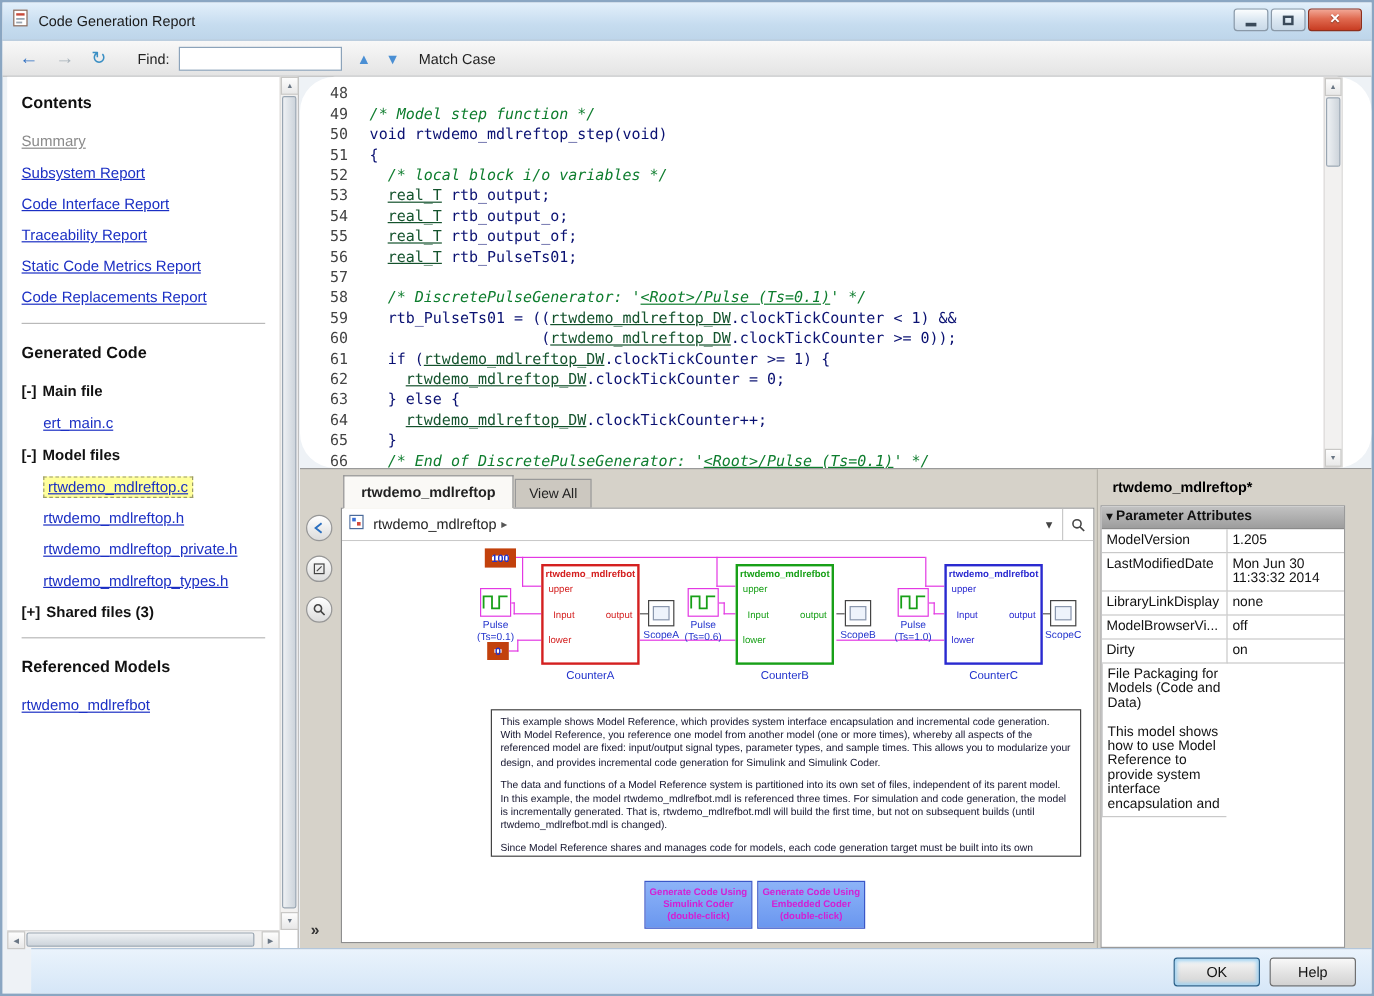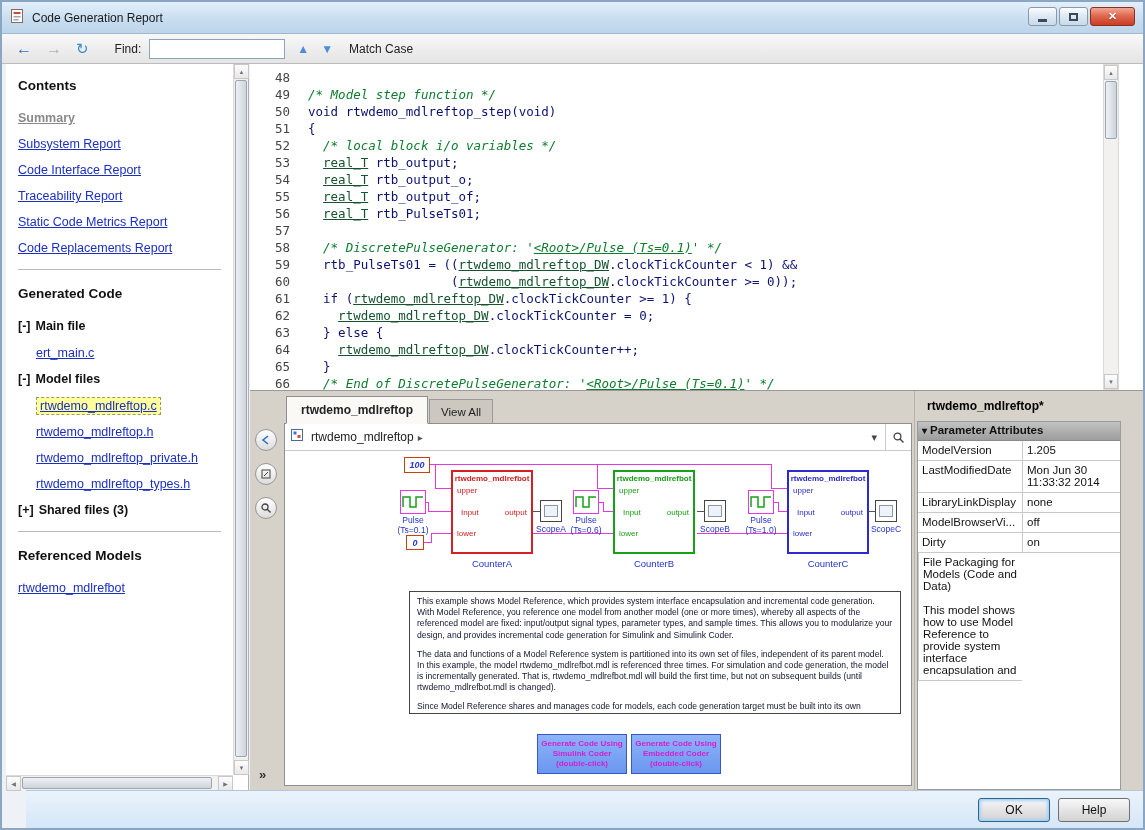--- a/index.html
+++ b/index.html
@@ -37,21 +37,21 @@
   .match-case { font-size:12px; color:#222; margin-left:16px; }
 
   
   .sidebar { position:absolute; left:4px; top:62px; width:243px; bottom:38px;
     background:#fff; border-right:1px solid #b0b0b0; }
   .sidebar-content { position:absolute; left:0; top:0; right:15px; bottom:15px;
     overflow:hidden; padding:14px 4px 0 12px; }
   .sb-heading { font-size:13.5px; font-weight:bold; color:#111; margin-bottom:18px; }
   .sb-link { display:block; font-size:12.5px; color:#1b2fc4; text-decoration:underline;
     margin-bottom:12px; width:max-content; }
-  .sb-link.visited { color:#8a8a8a;font-weight:bold; }
+  .sb-link.visited { color:#8a8a8a; }
   .sb-link.indent { margin-left:18px; }
   .sb-selected { background:#ffff9c; border:1px dashed #9a9a6a; padding:1px 3px; }
   .sb-divider { border-top:1px solid #b9b9b9; margin:14px 8px 16px 0; }
   .tree-group { font-size:12.5px; font-weight:bold; color:#111; margin:2px 0 13px 0; }
   .tree-group .expander { font-weight:bold; margin-right:5px; }
 
   
   .vscroll { position:absolute; right:0; top:0; bottom:15px; width:15px;
     background:#f2f1f0; border-left:1px solid #dcdbda; }
   .hscroll { position:absolute; left:0; right:15px; bottom:0; height:15px;
@@ -60,21 +60,21 @@
     border:1px solid #c9c8c6; color:#6a7684; font-size:6px; display:flex; align-items:center; justify-content:center; }
   .sb-btn.top { top:0; } .sb-btn.bot { bottom:0; }
   .sb-btn.lft { left:0; } .sb-btn.rgt { right:0; }
   .sb-thumb { position:absolute; left:1px; right:1px; border:1px solid #98a5b2; border-radius:2px;
     background:linear-gradient(90deg,#eef1f4,#cdd4db); }
   .sb-thumb-h { position:absolute; top:1px; bottom:1px; border:1px solid #98a5b2; border-radius:2px;
     background:linear-gradient(#eef1f4,#cdd4db); }
 
   
   .code-panel { position:absolute; left:248px; top:62px; right:0; height:326px;
-    background:#fff; overflow:hidden; }
+    background:#fff; overflow:hidden;border-radius:29px; }
   .code-lines { position:absolute; left:10px; top:5px; right:48px; bottom:0; overflow:hidden; }
   .code-line { display:flex; white-space:pre; font-family:"DejaVu Sans Mono", monospace;
     font-size:12.5px; line-height:17px; }
   .line-num { flex:none; width:30px; text-align:right; margin-right:18px; color:#444; }
   .seg-plain { color:#0a1172; }
   .seg-comment { color:#0e7d2e; font-style:italic; }
   .seg-clink { color:#0e7d2e; font-style:italic; text-decoration:underline; }
   .seg-link { color:#14532d; text-decoration:underline; }
   .code-vscroll { position:absolute; right:24px; top:0; width:16px; height:326px;
     background:#f2f1f0; border:1px solid #dcdbda; }
@@ -103,22 +103,22 @@
   .addr-spacer { flex:1; }
   .addr-drop { font-size:11px; color:#444; margin-right:8px; }
   .addr-search { width:26px; height:26px; border-left:1px solid #c9c9c9;
     display:flex; align-items:center; justify-content:center; }
 
   .canvas { position:absolute; left:0; right:0; top:27px; bottom:0; background:#fff; overflow:hidden; }
 
   .wire { position:absolute; background:#e338e3; }
   .wire.out { background:#555; }
 
-  .const-block { position:absolute; border:1px solid #c2410c; background:#fff;
-    color:#2233cc; font-size:9px; font-weight:bold; display:flex; align-items:center; justify-content:center;font-style:italic; }
+  .const-block { position:absolute; border:6px solid #c2410c; background:#fff;
+    color:#2233cc; font-size:9px; font-weight:bold; display:flex; align-items:center; justify-content:center; }
   .pulse-block { position:absolute; width:26px; height:24px; border:1px solid #e338e3; background:#fff;
     display:flex; align-items:center; justify-content:center; }
   .mini-label { position:absolute; width:50px; text-align:center; font-size:8.5px; line-height:9.5px; color:#2233cc; }
   .counter { position:absolute; width:82px; height:84px; background:#fff; border:2px solid; }
   .counter .ref { position:absolute; left:0; right:0; top:2px; text-align:center; font-size:8px; font-weight:bold; }
   .counter .p-upper { position:absolute; left:4px; top:14px; font-size:8px; }
   .counter .p-input { position:absolute; left:8px; top:36px; font-size:8px; }
   .counter .p-lower { position:absolute; left:4px; top:57px; font-size:8px; }
   .counter .p-output { position:absolute; right:4px; top:36px; font-size:8px; }
   .counter.cA { border-color:#d42020; color:#d42020; }

